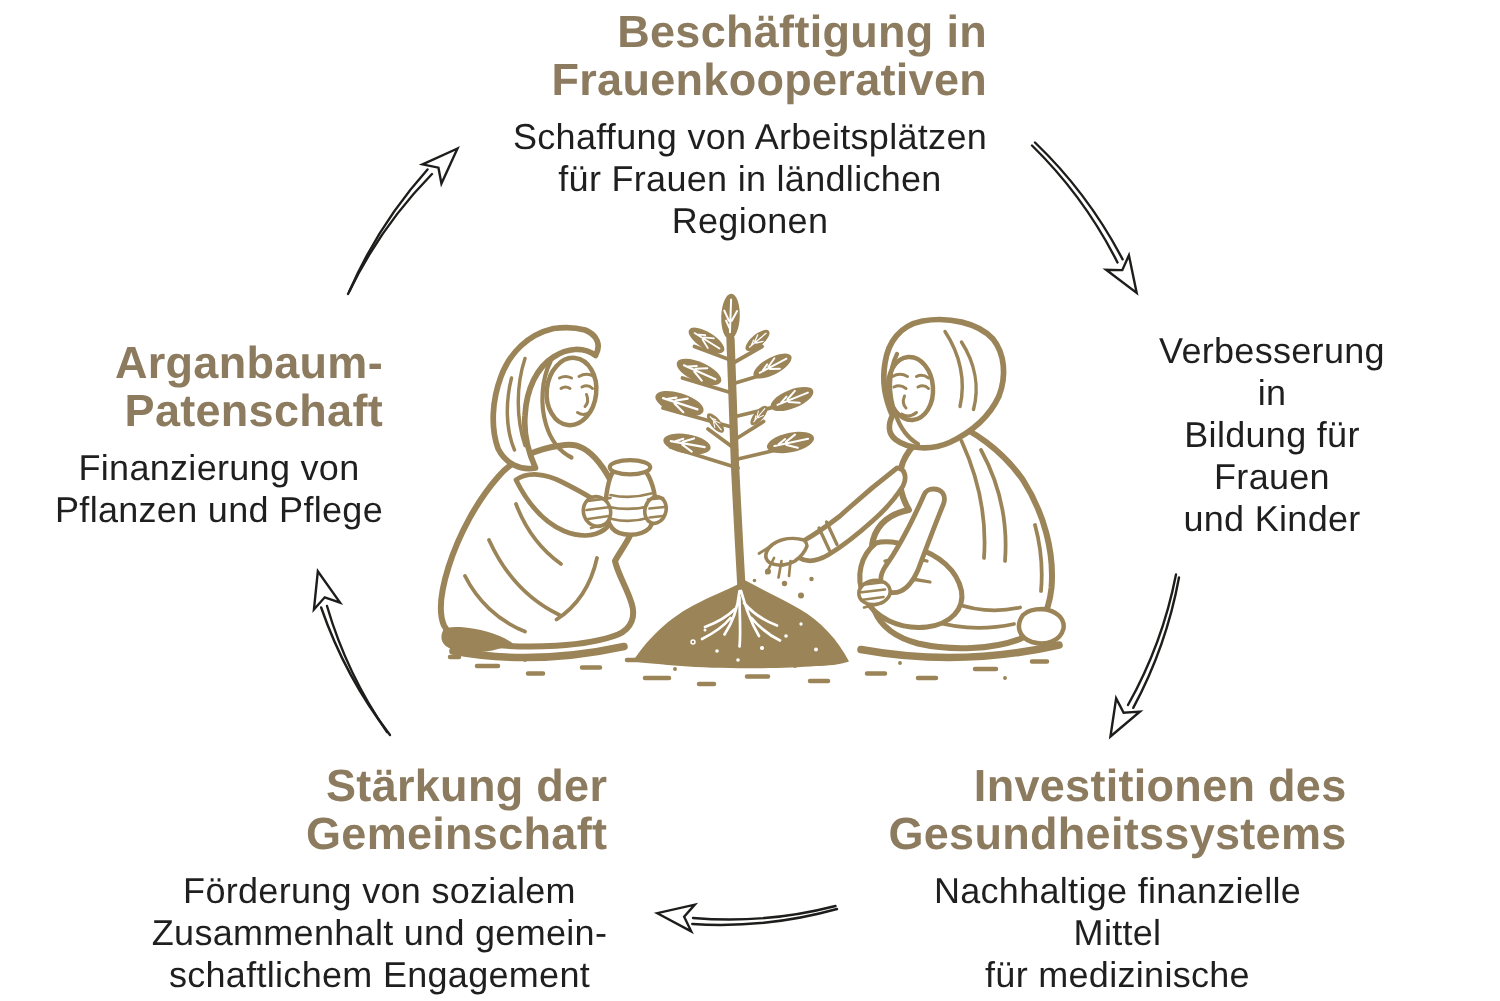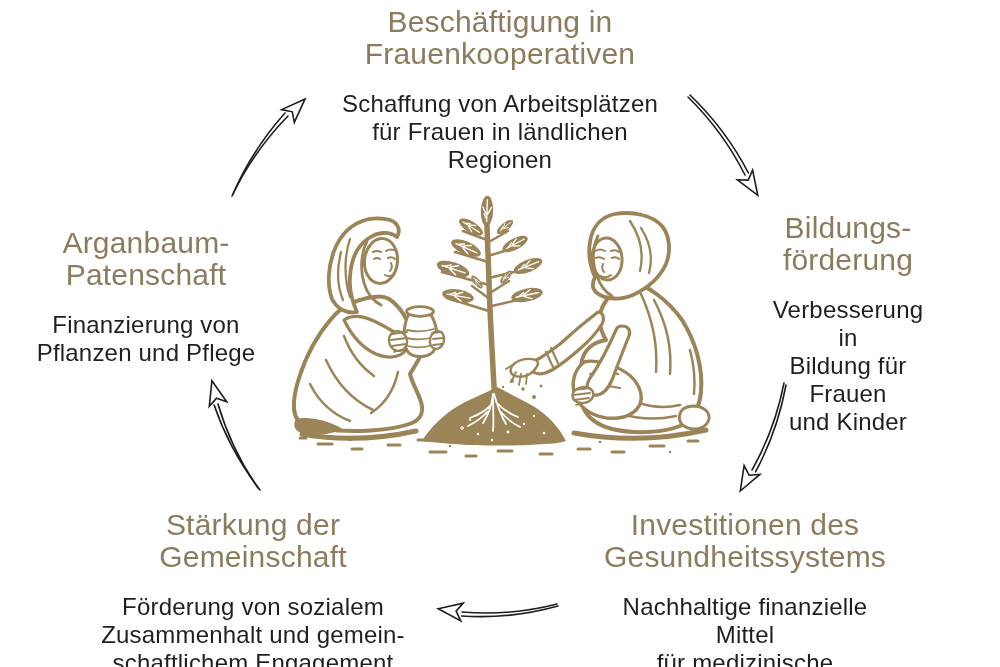--- a/index.html
+++ b/index.html
@@ -4,25 +4,25 @@
 <style>
   html,body{margin:0;padding:0;background:#fff;}
   .stage{
     position:relative;width:1000px;height:667px;overflow:hidden;
     background:var(--c-background,#ffffff);
     font-family:"Liberation Sans",sans-serif;
   }
   .art{position:absolute;left:0;top:0;width:1000px;height:667px;}
   .node{position:absolute;transform:translateX(-50%);text-align:center;}
   .title{
-    font-size:30px;font-weight:400;line-height:1.05;
-    color:var(--c-title,#8c7b5e);white-space:pre-line;letter-spacing:0.2px;
+    font-size:30px;font-weight:700;line-height:1.05;
+    color:var(--c-title,#8c7b5e);white-space:pre-line;letter-spacing:0.2px;text-align:right;
   }
   .subtitle{
-    margin-top:21px;font-size:24px;font-weight:300;line-height:1.17;
+    margin-top:9px;font-size:24px;font-weight:300;line-height:1.17;
     color:var(--c-text,#1f1f1f);white-space:pre-line;letter-spacing:0.2px;
   }
   .tan-f{fill:var(--c-accent,#9b8457);stroke:none;}
   .tan-s{stroke:var(--c-accent,#9b8457);fill:none;stroke-linecap:round;}
   .wfill{fill:#fff;stroke:var(--c-accent,#9b8457);stroke-linejoin:round;stroke-linecap:round;}
   .wline{stroke:#fff;fill:none;stroke-linecap:round;}
   .arrow-line{stroke:var(--c-arrow,#1d1d1b);fill:none;stroke-width:1.6;stroke-linecap:round;}
   .arrow-head{fill:#fff;stroke:var(--c-arrow,#1d1d1b);stroke-width:1.6;stroke-linejoin:miter;}
 </style>
 </head>
@@ -163,22 +163,20 @@
 
   <div class="node" style="left:500px;top:6px;">
     <div class="title">Beschäftigung in
 Frauenkooperativen</div>
     <div class="subtitle">Schaffung von Arbeitsplätzen
 für Frauen in ländlichen
 Regionen</div>
   </div>
 
   <div class="node" style="left:848px;top:212px;">
-    <div class="title">Bildungs-
-förderung</div>
     <div class="subtitle">Verbesserung in
 Bildung für Frauen
 und Kinder</div>
   </div>
 
   <div class="node" style="left:745px;top:509px;">
     <div class="title">Investitionen des
 Gesundheitssystems</div>
     <div class="subtitle">Nachhaltige finanzielle Mittel
 für medizinische Versorgung</div>

